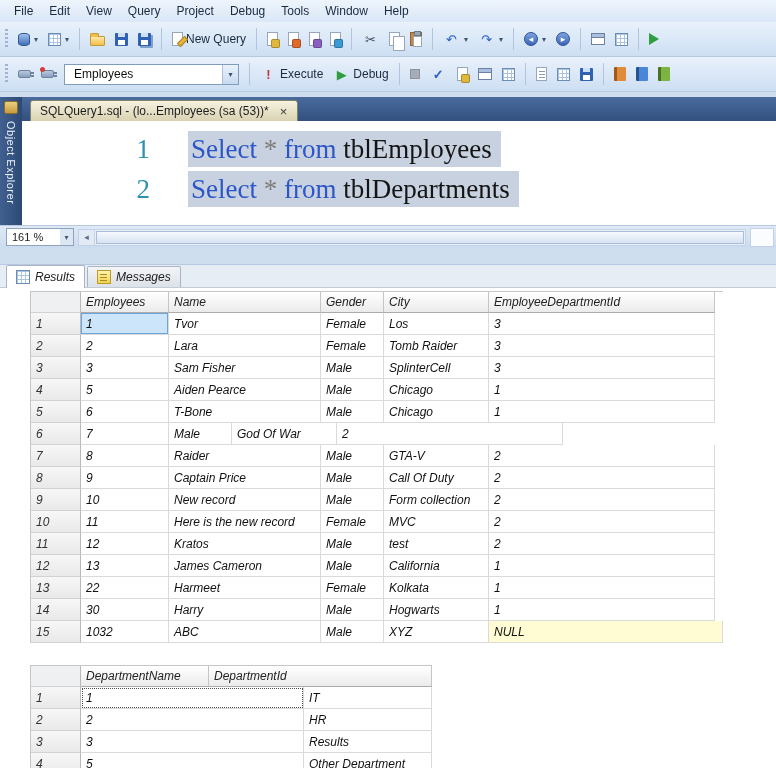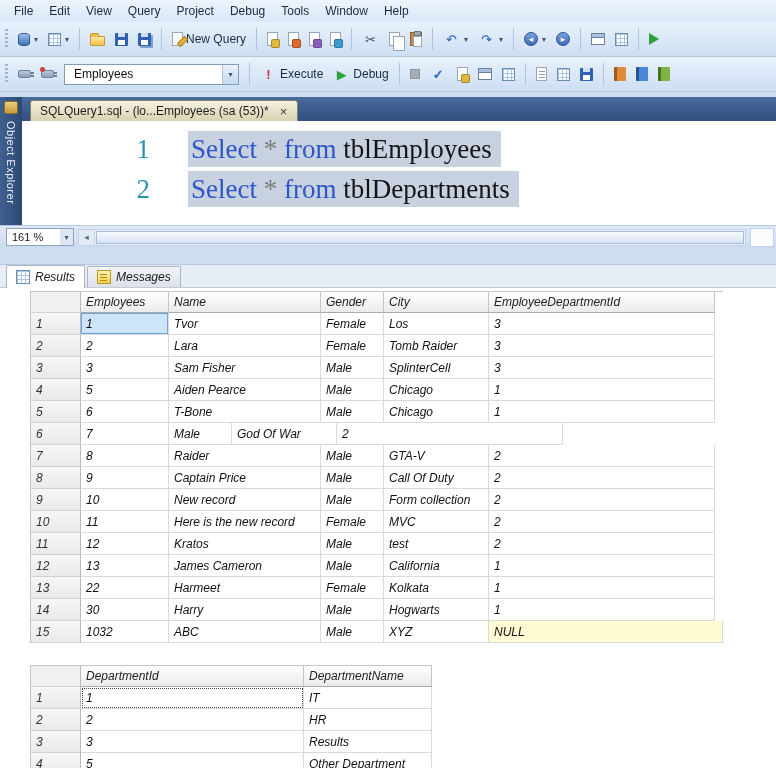--- a/index.html
+++ b/index.html
@@ -464,22 +464,22 @@
           </div><div class="grow">
             <div class="gcell rowhdr" style="width: 50px;">15</div>
             <div class="gcell gdcell" style="width: 88px;">1032</div>
             <div class="gcell gdcell" style="width: 152px;">ABC</div>
             <div class="gcell gdcell" style="width: 63px;">Male</div>
             <div class="gcell gdcell" style="width: 105px;">XYZ</div>
             <div class="gcell gdcell cell-null" style="width: 234px;">NULL</div>
           </div></div>
       <div class="grid g2" id="grid2"><div class="grow ghead">
             <div class="gcell rowhdr corner" style="width: 50px;"></div>
+            <div class="gcell ghcell" style="width: 128px;">DepartmentName</div>
             <div class="gcell ghcell" style="width: 223px;">DepartmentId</div>
-            <div class="gcell ghcell" style="width: 128px;">DepartmentName</div>
           </div><div class="grow">
             <div class="gcell rowhdr" style="width: 50px;">1</div>
             <div class="gcell gdcell cell-focus" style="width: 223px;">1</div>
             <div class="gcell gdcell" style="width: 128px;">IT</div>
           </div><div class="grow">
             <div class="gcell rowhdr" style="width: 50px;">2</div>
             <div class="gcell gdcell" style="width: 223px;">2</div>
             <div class="gcell gdcell" style="width: 128px;">HR</div>
           </div><div class="grow">
             <div class="gcell rowhdr" style="width: 50px;">3</div>

